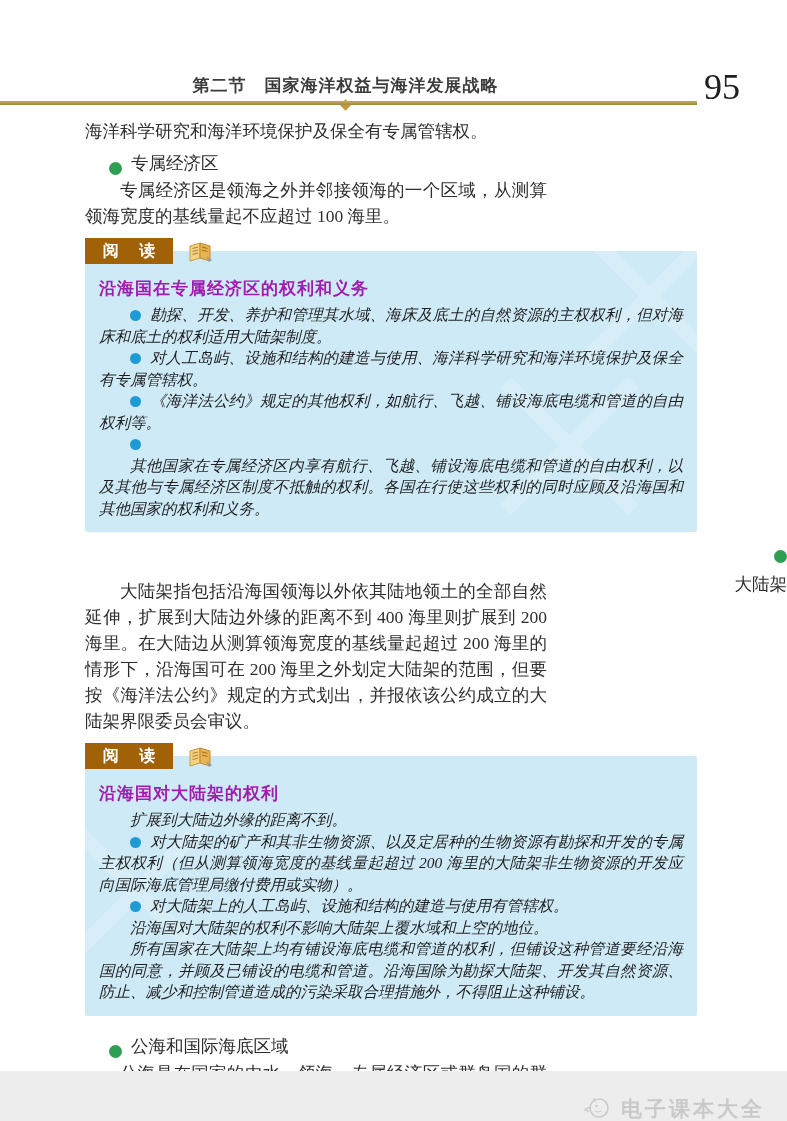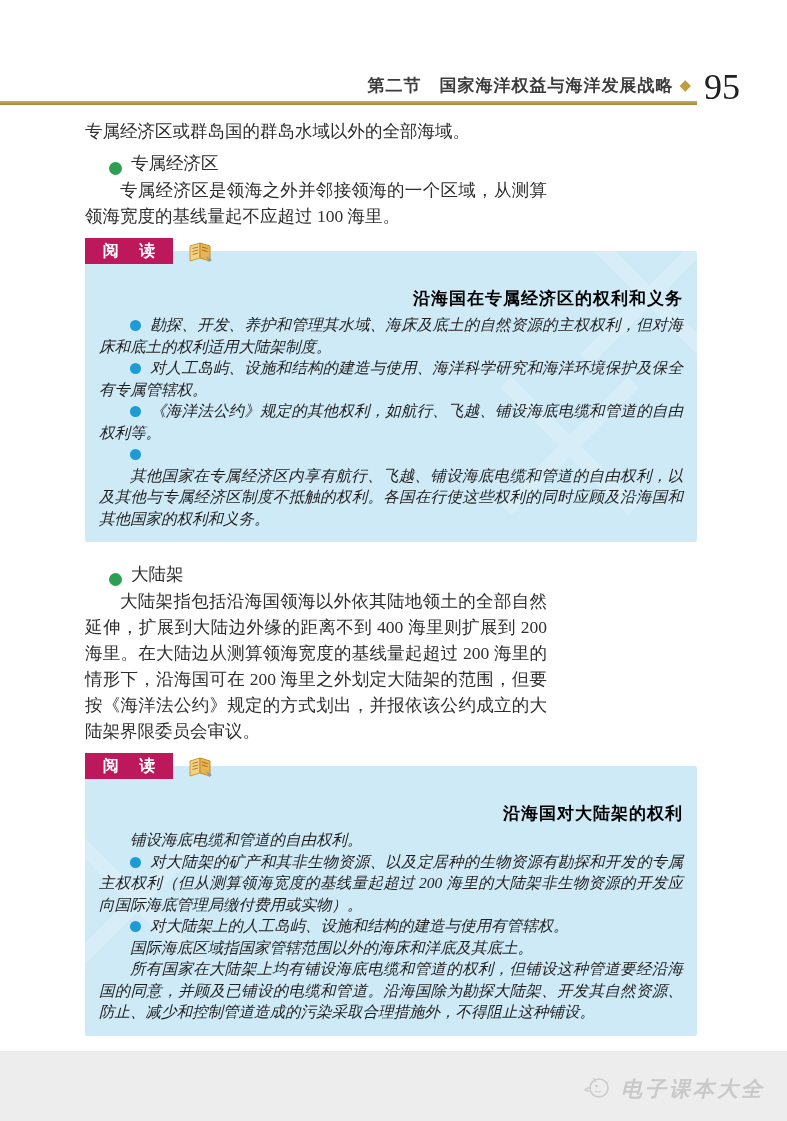--- a/index.html
+++ b/index.html
@@ -5,22 +5,22 @@
   html,body{margin:0;padding:0;background:#ffffff;}
   .page{
     position:relative;width:787px;height:1121px;overflow:hidden;
     background:#ffffff;
     font-family:"Liberation Serif","DejaVu Serif",serif;
     color:#2e2e2e;
   }
   
   .header-row{
     position:absolute;top:74px;left:0;width:697px;
-    display:flex;justify-content:flex-end;align-items:center;gap:6px;
-    padding-right:6px;box-sizing:border-box;
+    display:flex;justify-content:flex-end;align-items:center;gap:0;
+    padding-right:6px;box-sizing:border-box;flex-direction:column;
   }
   .header-title{
     font-family:"Liberation Sans","DejaVu Sans",sans-serif;
     font-weight:bold;font-size:17px;color:#3c3c3c;letter-spacing:1px;
   }
   .header-diamond{color:#c19b3f;font-size:15px;line-height:1;}
   .page-number{
     position:absolute;top:66px;left:704px;
     font-family:Liberation Serif, serif;
     font-size:36px;color:#202020;
@@ -39,54 +39,54 @@
   .section-head{
     display:flex;align-items:flex-end;gap:9px;
     margin:5px 0 2px 24px;height:26px;
   }
   .sec-dot{width:13px;height:13px;border-radius:50%;background:#2e9e52;flex:0 0 auto;}
   .section-label{font-size:17.5px;color:#2e2e2e;}
   
   .reading-block{position:relative;width:612px;margin-top:9px;}
   .reading-tab{
     position:relative;z-index:2;display:inline-flex;align-items:center;justify-content:center;
-    width:88px;height:26px;background:#be185d;color:#ffffff;
+    width:88px;height:26px;background:#a16207;color:#ffffff;
     font-family:"Liberation Sans","DejaVu Sans",sans-serif;
     font-weight:bold;font-size:16px;letter-spacing:8px;text-indent:8px;
   }
   .book-icon{position:absolute;z-index:2;left:102px;top:2px;}
   .reading-box{
     position:relative;margin-top:-13px;background:#cfeaf7;
     padding:22px 14px 13px 14px;overflow:hidden;border-radius:2px;
   }
   .box-title{
-    margin:14px 0 4px 0;text-align:right;
+    margin:4px 0 4px 0;text-align:left;
     font-family:"Liberation Sans","DejaVu Sans",sans-serif;
-    font-weight:bold;font-size:17px;color:#000000;letter-spacing:1px;
+    font-weight:bold;font-size:17px;color:#a21caf;letter-spacing:1px;
     position:relative;z-index:1;
   }
   .box-para{
     margin:0;font-size:15.5px;line-height:21.5px;text-align:justify;
     font-style:italic;color:#1f1f1f;position:relative;z-index:1;
   }
   .blue-dot{
     display:inline-block;width:11px;height:11px;border-radius:50%;
     background:#1d9bd4;margin-right:9px;transform:translateY(1px);
   }
   
   .deco-x{position:absolute;width:150px;height:150px;opacity:.45;z-index:0;pointer-events:none;}
   .deco-x::before,.deco-x::after{content:"";position:absolute;left:50%;top:-10%;width:15px;height:120%;background:#e2f2fa;}
   .deco-x::before{transform:rotate(45deg);}
   .deco-x::after{transform:rotate(-45deg);}
   .x1{right:-20px;top:-30px;}
   .x2{right:60px;top:120px;}
   .x3{left:-30px;top:60px;}
   
   .footer-band{
-    position:absolute;left:0;bottom:0;width:787px;height:70px;background:#ededed;font-style:italic;
+    position:absolute;left:0;bottom:0;width:787px;height:50px;background:#ededed;
   }
   .brand-wm{
     position:absolute;right:22px;top:22px;display:flex;align-items:center;gap:8px;
     color:#c6c6c6;
   }
   .brand-text{
     font-family:"Liberation Sans","DejaVu Sans",sans-serif;
     font-weight:bold;font-size:21px;letter-spacing:3px;color:#c9c9c9;
   }
 </style>
@@ -97,21 +97,21 @@
 
   <div class="header-row">
     <span class="header-title">第二节　国家海洋权益与海洋发展战略</span>
     <span class="header-diamond">◆</span>
   </div>
   <span class="page-number">95</span>
   <div class="gold-rule"></div>
 
   <div class="content">
 
-    <p class="main-para">专属经济区或群岛国的群岛水域以外的全部海域。</p>
+    <p class="main-para">海洋科学研究和海洋环境保护及保全有专属管辖权。</p>
 
     <div class="section-head">
       <span class="sec-dot"></span>
       <span class="section-label">专属经济区</span>
     </div>
     <p class="main-para indent">专属经济区是领海之外并邻接领海的一个区域，从测算领海宽度的基线量起不应超过 100 海里。</p>
 
     <div class="reading-block">
       <span class="reading-tab">阅 读</span>
       <span class="book-icon">
@@ -131,21 +131,21 @@
         <span class="deco-x x2"></span>
         <h3 class="box-title">沿海国在专属经济区的权利和义务</h3>
         <p class="box-para indent"><span class="blue-dot"></span><span>勘探、开发、养护和管理其水域、海床及底土的自然资源的主权权利，但对海床和底土的权利适用大陆架制度。</span></p>
         <p class="box-para indent"><span class="blue-dot"></span><span>对人工岛屿、设施和结构的建造与使用、海洋科学研究和海洋环境保护及保全有专属管辖权。</span></p>
         <p class="box-para indent"><span class="blue-dot"></span><span>《海洋法公约》规定的其他权利，如航行、飞越、铺设海底电缆和管道的自由权利等。</span></p>
         <p class="box-para indent"><span class="blue-dot"></span></p>
         <p class="box-para indent">其他国家在专属经济区内享有航行、飞越、铺设海底电缆和管道的自由权利，以及其他与专属经济区制度不抵触的权利。各国在行使这些权利的同时应顾及沿海国和其他国家的权利和义务。</p>
       </div>
     </div>
 
-    <div class="section-head" style="margin-top:18px;">
+    <div class="section-head" style="margin-top:18px;flex-direction:column;">
       <span class="sec-dot"></span>
       <span class="section-label">大陆架</span>
     </div>
     <p class="main-para indent">大陆架指包括沿海国领海以外依其陆地领土的全部自然延伸，扩展到大陆边外缘的距离不到 400 海里则扩展到 200 海里。在大陆边从测算领海宽度的基线量起超过 200 海里的情形下，沿海国可在 200 海里之外划定大陆架的范围，但要按《海洋法公约》规定的方式划出，并报依该公约成立的大陆架界限委员会审议。</p>
 
     <div class="reading-block">
       <span class="reading-tab">阅 读</span>
       <span class="book-icon">
         <svg width="27" height="24" viewBox="0 0 27 24">
           <polygon points="3,6 13,3 13,18 3,21" fill="#f2d284" stroke="#c99a3c" stroke-width="1"></polygon>
@@ -154,24 +154,24 @@
           <line x1="5.5" y1="11.5" x2="11" y2="10" stroke="#b07c2a" stroke-width="1"></line>
           <line x1="5.5" y1="14.5" x2="11" y2="13" stroke="#b07c2a" stroke-width="1"></line>
           <line x1="15" y1="7" x2="20.5" y2="8.5" stroke="#a06f20" stroke-width="1"></line>
           <line x1="15" y1="10" x2="20.5" y2="11.5" stroke="#a06f20" stroke-width="1"></line>
           <polygon points="19,16 25,20 22,22" fill="#9a9a9a"></polygon>
         </svg>
       </span>
       <div class="reading-box">
         <span class="deco-x x3"></span>
         <h3 class="box-title">沿海国对大陆架的权利</h3>
-        <p class="box-para indent">铺设海底电缆和管道的自由权利。</p>
+        <p class="box-para indent">扩展到大陆边外缘的距离不到。</p>
         <p class="box-para indent"><span class="blue-dot"></span><span>对大陆架的矿产和其非生物资源、以及定居种的生物资源有勘探和开发的专属主权权利（但从测算领海宽度的基线量起超过 200 海里的大陆架非生物资源的开发应向国际海底管理局缴付费用或实物）。</span></p>
         <p class="box-para indent"><span class="blue-dot"></span><span>对大陆架上的人工岛屿、设施和结构的建造与使用有管辖权。</span></p>
-        <p class="box-para indent">国际海底区域指国家管辖范围以外的海床和洋底及其底土。</p>
+        <p class="box-para indent">沿海国对大陆架的权利不影响大陆架上覆水域和上空的地位。</p>
         <p class="box-para indent">所有国家在大陆架上均有铺设海底电缆和管道的权利，但铺设这种管道要经沿海国的同意，并顾及已铺设的电缆和管道。沿海国除为勘探大陆架、开发其自然资源、防止、减少和控制管道造成的污染采取合理措施外，不得阻止这种铺设。</p>
       </div>
     </div>
 
     <div class="section-head" style="margin-top:16px;">
       <span class="sec-dot"></span>
       <span class="section-label">公海和国际海底区域</span>
     </div>
     <p class="main-para indent">公海是在国家的内水、领海、专属经济区或群岛国的群岛水域以外的全部海域。国际海底区域指国家管辖范围以外的海床和洋底及其底土，即各国专属经济区和大陆架以外的深海海底及其底土。</p>
 

